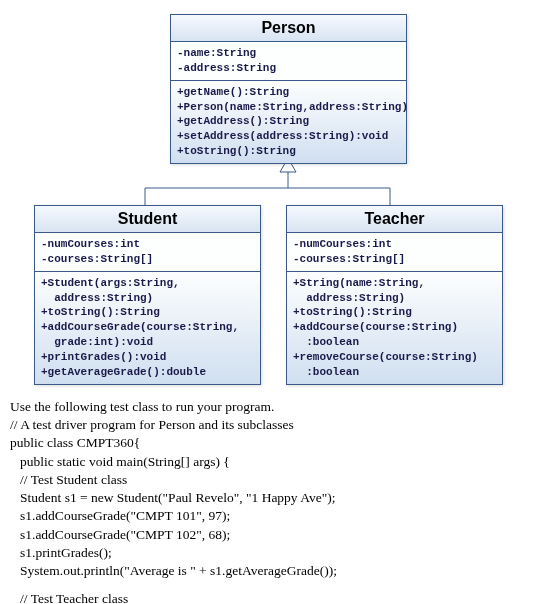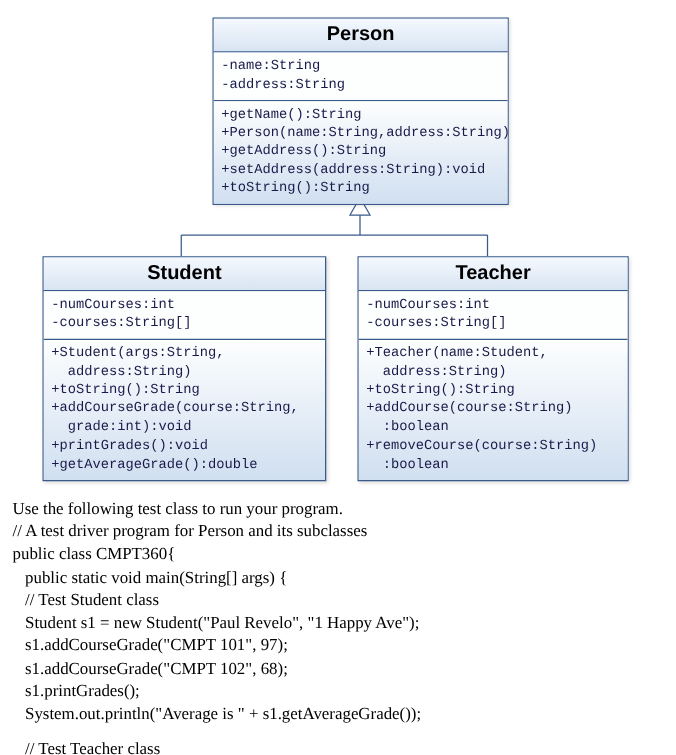--- a/index.html
+++ b/index.html
@@ -27,21 +27,21 @@
     padding: 4px 6px;
     border-bottom: 1px solid #3a5a8a;
     background: linear-gradient(to bottom, #f5f9ff 0%, #d8e4f2 100%);
   }
   .uml-section {
     padding: 4px 6px;
     border-bottom: 1px solid #3a5a8a;
     background: #fdfefe;
   }
   .uml-section:last-child { border-bottom: none; background: linear-gradient(to bottom,#fdfefe 0%,#d0dff0 100%); }
-  .uml-line { white-space: pre; line-height: 1.35; color:#1a1a4a;}
+  .uml-line { white-space: pre; line-height: 1.35; color:#1a1a4a;font-weight:bold;}
   .diagram {
     position: relative;
     height: 380px;
     margin-bottom: 8px;
   }
   .person-box { position:absolute; left:160px; top:4px; width:235px; }
   .student-box { position:absolute; left:24px; top:195px; width:225px; }
   .teacher-box { position:absolute; left:276px; top:195px; width:215px; }
   svg.connectors { position:absolute; left:0; top:0; width:541px; height:380px; pointer-events:none; }
   .prose { margin-top: 6px; font-size: 13.5px; line-height:1.35; }
@@ -97,21 +97,21 @@
     </div>
   </div>
 
   <div class="uml-box teacher-box">
     <div class="uml-title">Teacher</div>
     <div class="uml-section">
       <div class="uml-line">-numCourses:int</div>
       <div class="uml-line">-courses:String[]</div>
     </div>
     <div class="uml-section">
-      <div class="uml-line">+Teacher(name:Student,</div>
+      <div class="uml-line">+String(name:String,</div>
       <div class="uml-line">  address:String)</div>
       <div class="uml-line">+toString():String</div>
       <div class="uml-line">+addCourse(course:String)</div>
       <div class="uml-line">  :boolean</div>
       <div class="uml-line">+removeCourse(course:String)</div>
       <div class="uml-line">  :boolean</div>
     </div>
   </div>
 
 </div>

